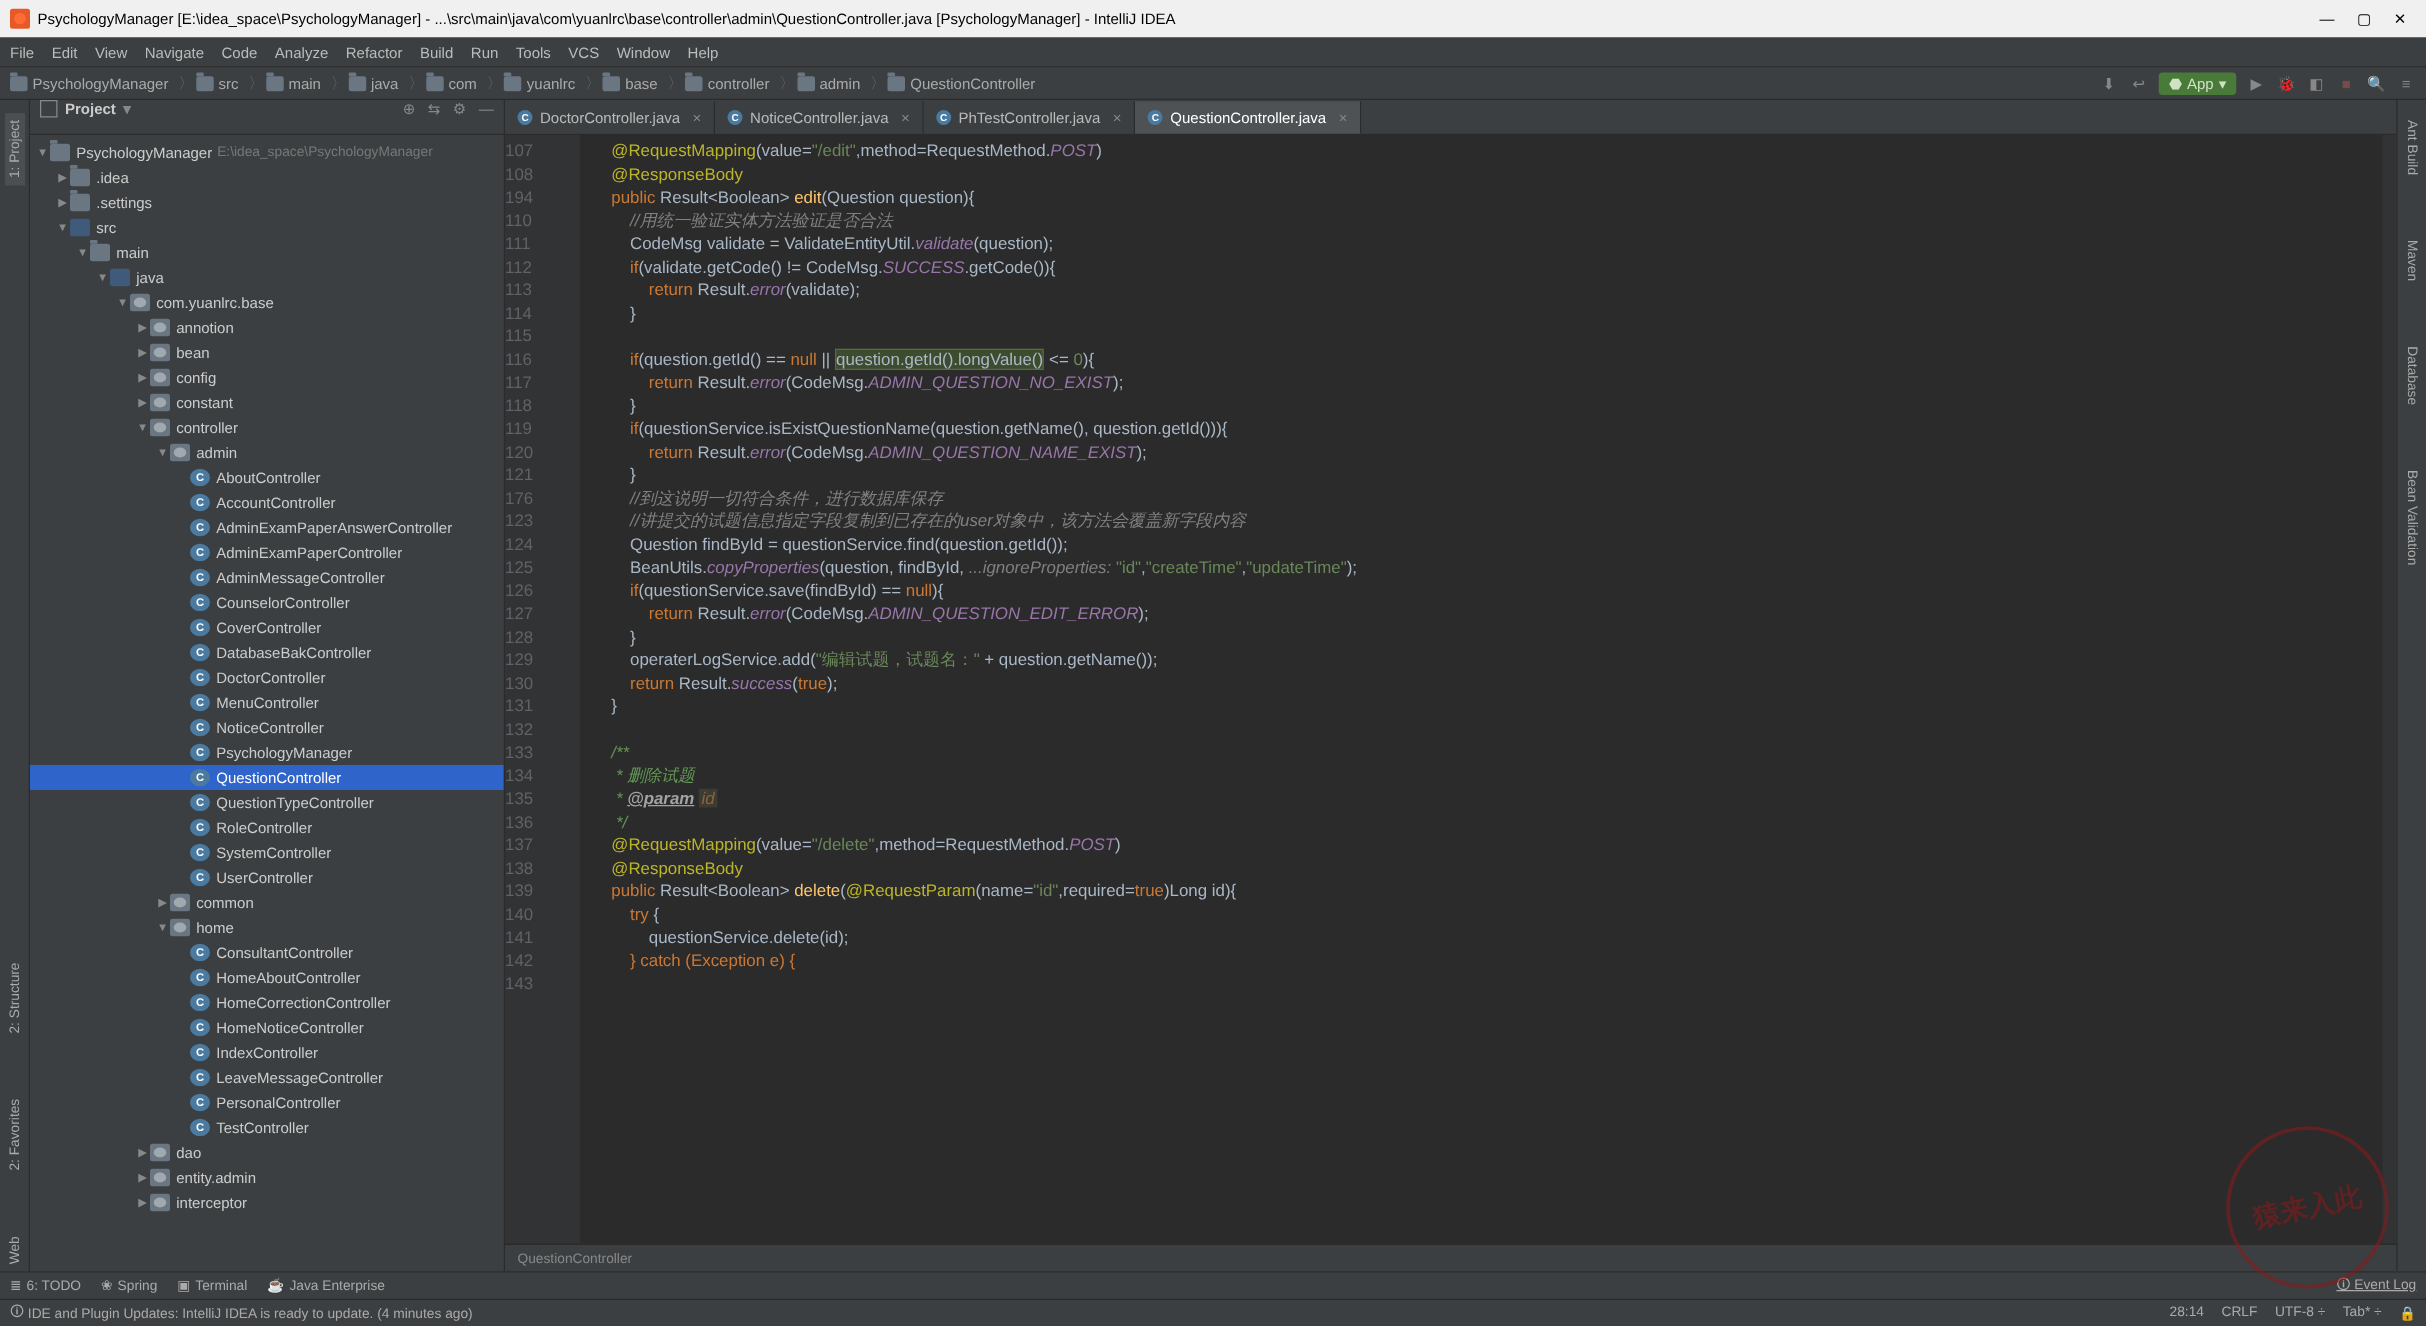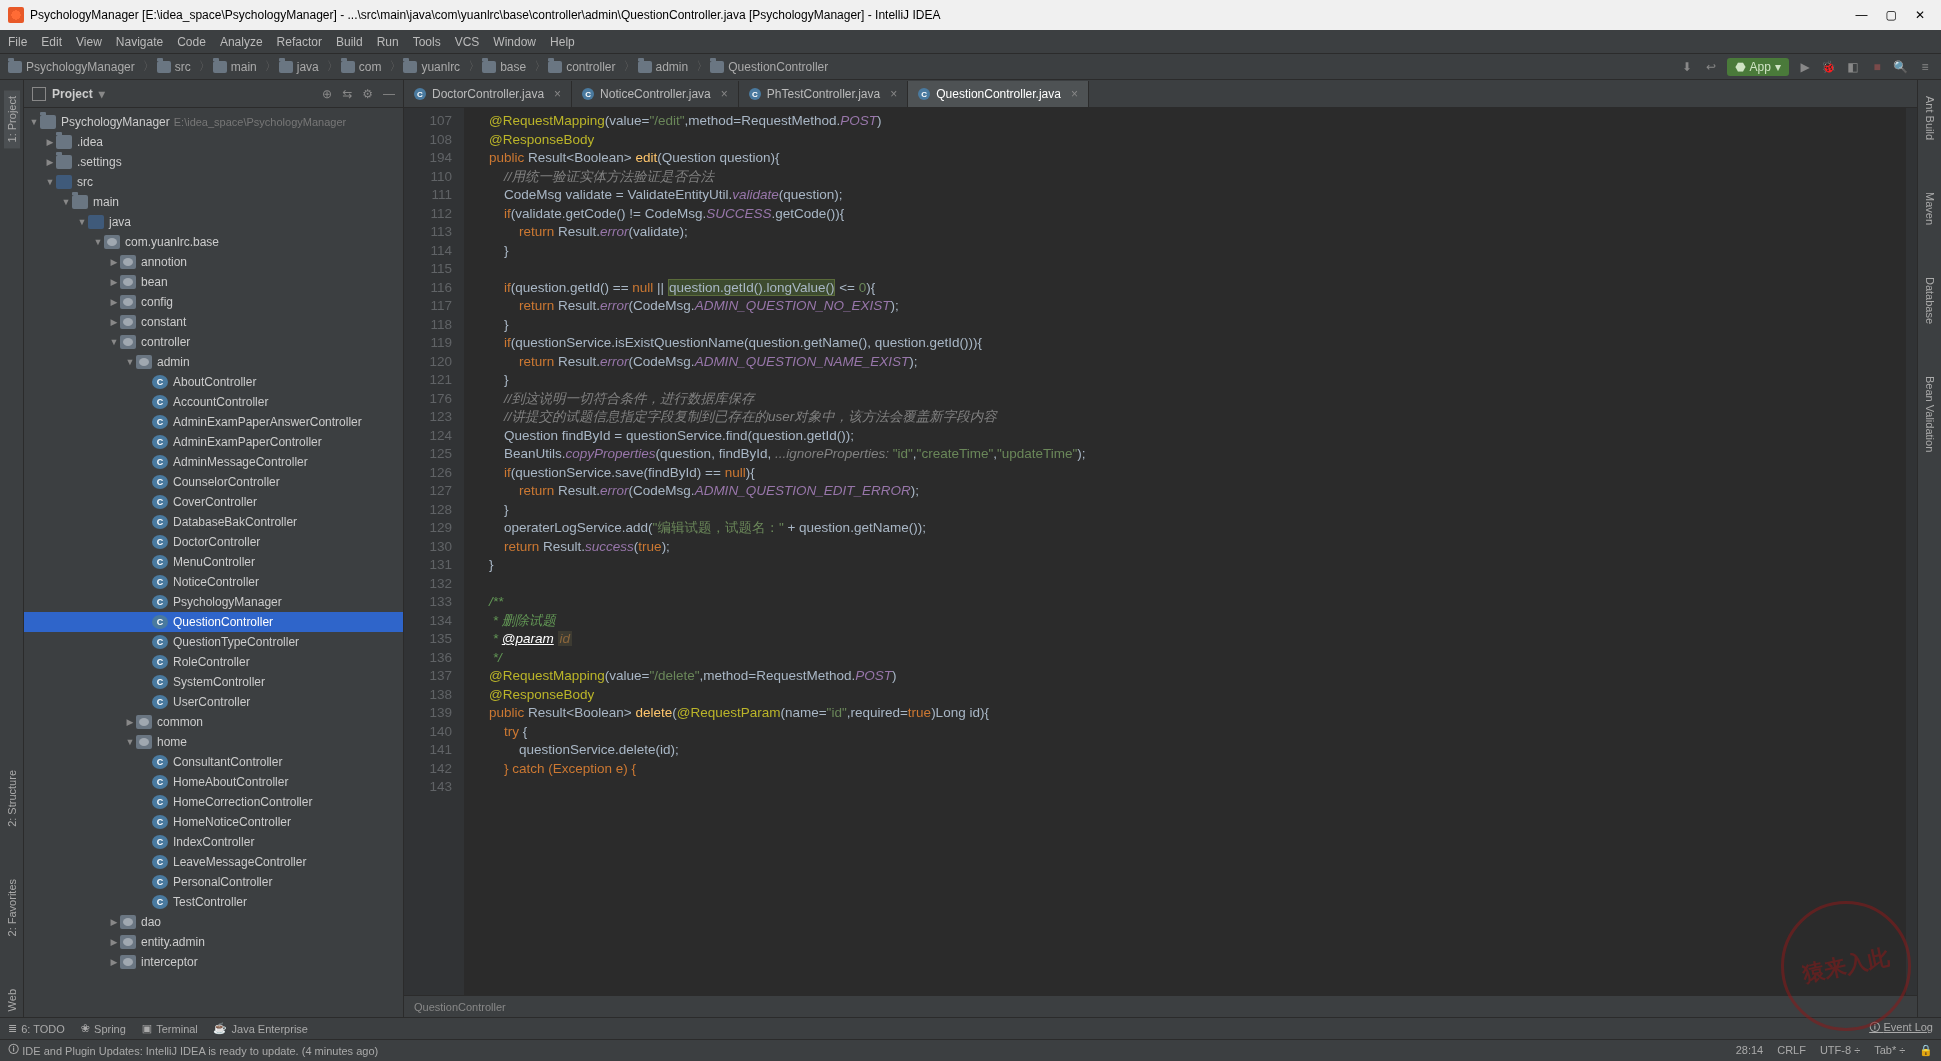--- a/index.html
+++ b/index.html
@@ -20,21 +20,21 @@
 .navbar .ico { width:16px; height:16px; display:inline-flex; align-items:center; justify-content:center; color:#888;}
 .play { color:#6aab4f; }
 .bug { color:#6aab4f; }
 .main { display:flex; height:calc(100% - 30px - 24px - 26px - 22px - 22px); }
 .leftgutter { width:24px; background:#3c3f41; border-right:1px solid #2b2b2b; display:flex; flex-direction:column; align-items:center; padding-top:10px; gap:40px; }
 .leftgutter .vtab { writing-mode:vertical-rl; transform:rotate(180deg); font-size:11px; color:#aaa; padding:6px 2px; cursor:default;}
 .leftgutter .vtab.active { background:#4b4f52; }
 .rightgutter { width:24px; background:#3c3f41; border-left:1px solid #2b2b2b; display:flex; flex-direction:column; align-items:center; padding-top:10px; gap:40px;}
 .rightgutter .vtab { writing-mode:vertical-rl; font-size:11px; color:#aaa; padding:6px 2px; cursor:default;}
 .projpane { width:380px; background:#3c3f41; border-right:1px solid #2b2b2b; display:flex; flex-direction:column; }
-.projhdr { height:28px; display:flex; align-items:center; padding:0 8px; border-bottom:1px solid #2b2b2b; }
+.projhdr { height:28px; display:flex; align-items:flex-start; padding:0 8px; border-bottom:1px solid #2b2b2b; }
 .projhdr .ttl { display:flex; align-items:center; gap:6px; font-weight:bold; color:#ccc;}
 .projhdr .ttl .sq { width:14px; height:14px; border:1px solid #888; display:inline-block;}
 .projhdr .tools { margin-left:auto; display:flex; gap:10px; color:#888;}
 .tree { flex:1; overflow:auto; padding:4px 0; font-size:12px; }
 .tnode { display:flex; align-items:center; height:20px; padding-right:8px; white-space:nowrap; cursor:default;}
 .tnode.sel { background:#2f65ca; color:#fff; }
 .tnode .arrow { width:12px; text-align:center; color:#888; font-size:9px;}
 .tnode .nico { width:16px; height:14px; margin-right:5px; display:inline-flex; align-items:center; justify-content:center;}
 .nico.folder { background:#6a7682; border-radius:2px; position:relative;}
 .nico.folder::before{content:"";position:absolute;top:-3px;left:0;width:6px;height:3px;background:#6a7682;border-radius:1px 1px 0 0;}
@@ -45,32 +45,32 @@
 .tnode .lbl { color:#ccc; }
 .tnode.sel .lbl{ color:#fff;}
 .tnode .path { color:#777; margin-left:4px; font-size:11px;}
 .editor { flex:1; background:#2b2b2b; display:flex; flex-direction:column; min-width:0;}
 .tabs { height:28px; background:#3c3f41; display:flex; align-items:flex-end; border-bottom:1px solid #2b2b2b; overflow:hidden;}
 .tab { height:26px; padding:0 10px; display:flex; align-items:center; gap:6px; background:#3c3f41; color:#bbb; border-right:1px solid #2b2b2b; font-size:12px; cursor:default;}
 .tab.active { background:#4e5254; color:#fff; }
 .tab .cico { width:12px; height:12px; background:#4a7a9f; border-radius:50%; display:inline-flex; align-items:center; justify-content:center; font-size:8px; color:#fff; font-weight:bold;}
 .tab .x { color:#888; margin-left:4px;}
 .code { flex:1; display:flex; overflow:hidden; font-family:"JetBrains Mono",Consolas,monospace; font-size:13.5px; line-height:18.5px;}
-.gutter { width:60px; background:#313335; color:#606366; text-align:right; padding:4px 12px 4px 0; user-select:none;}
+.gutter { width:60px; background:#313335; color:#606366; padding:4px 12px 4px 0; user-select:none;}
 .gutter div { height:18.5px; }
 .codebody { flex:1; padding:4px 0 4px 10px; color:#a9b7c6; overflow:hidden; position:relative;}
 .ln { height:18.5px; white-space:pre; }
 .kw { color:#cc7832; }
 .ann { color:#bbb529; }
 .str { color:#6a8759; }
 .cmt { color:#808080; font-style:italic; }
 .mth { color:#ffc66d; }
 .fld { color:#9876aa; font-style:italic;}
 .doc { color:#629755; font-style:italic;}
-.doctag { color:#ffffff; font-style:italic; font-weight:normal; text-decoration:underline;}
+.doctag { color:#a3a3a3; font-style:italic; font-weight:bold; text-decoration:underline;}
 .param { color:#8a653b; background:#3d3b32; padding:0 2px;}
 .hl { background:#3d4b2f; border:1px solid #5a6b3a;}
 .breadcrumb { height:22px; background:#3c3f41; border-top:1px solid #2b2b2b; padding:0 10px; display:flex; align-items:center; color:#888; font-size:11px;}
 .bottombar { height:22px; background:#3c3f41; border-top:1px solid #2b2b2b; display:flex; align-items:center; padding:0 8px; font-size:11px; color:#aaa;}
 .bottombar .btab { margin-right:16px; display:flex; align-items:center; gap:4px;}
 .bottombar .right { margin-left:auto; display:flex; gap:14px; align-items:flex-start;text-decoration:underline;}
 .statusbar { height:22px; background:#3c3f41; border-top:1px solid #2b2b2b; display:flex; align-items:center; padding:0 8px; font-size:11px; color:#aaa;}
 .statusbar .right { margin-left:auto; display:flex; gap:14px;}
 .errstrip { width:12px; background:#313335; border-left:1px solid #2b2b2b;}
 .watermark { position:absolute; right:30px; bottom:30px; width:130px; height:130px; border:3px solid #8b1a1a; border-radius:50%; display:flex; align-items:center; justify-content:center; opacity:0.55; pointer-events:none;}

